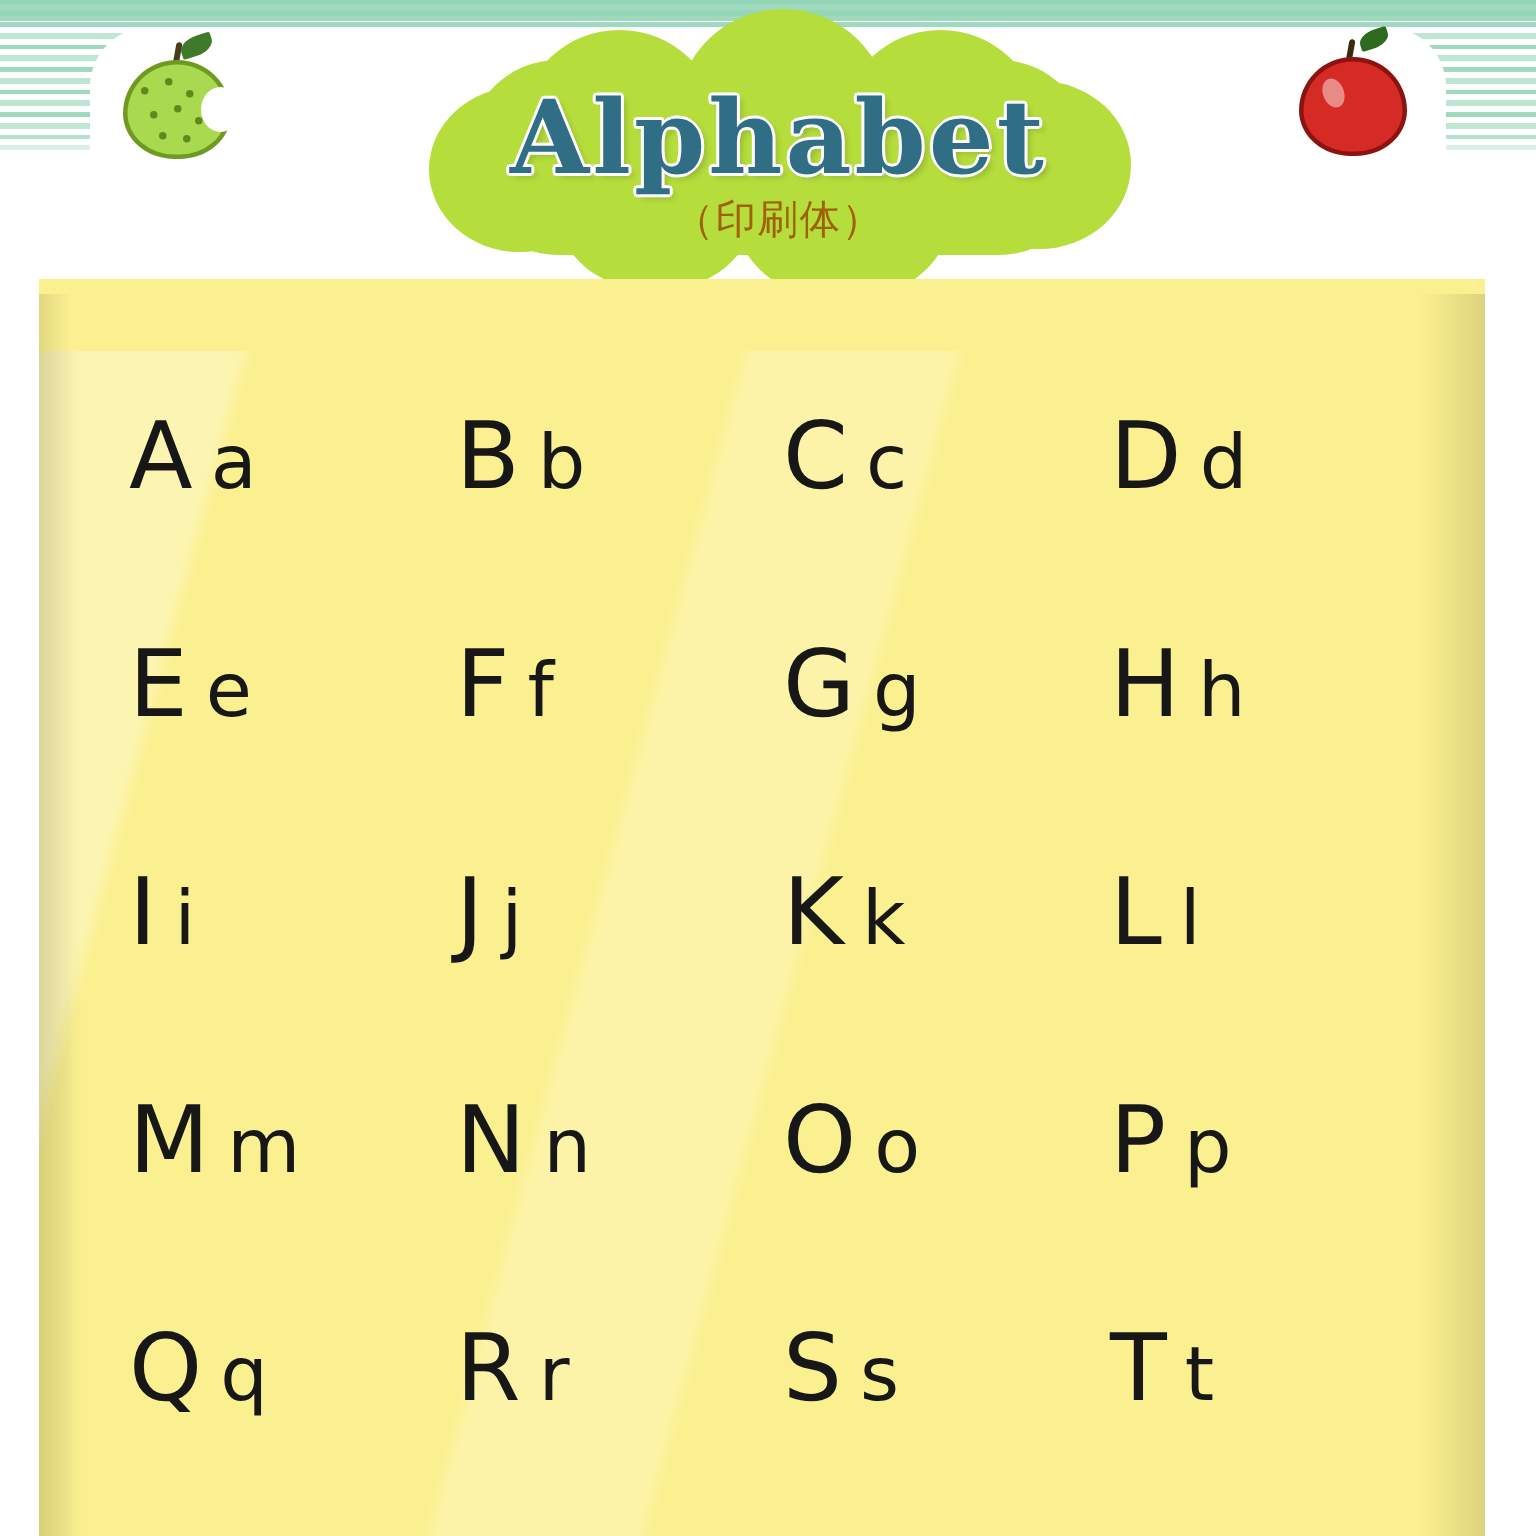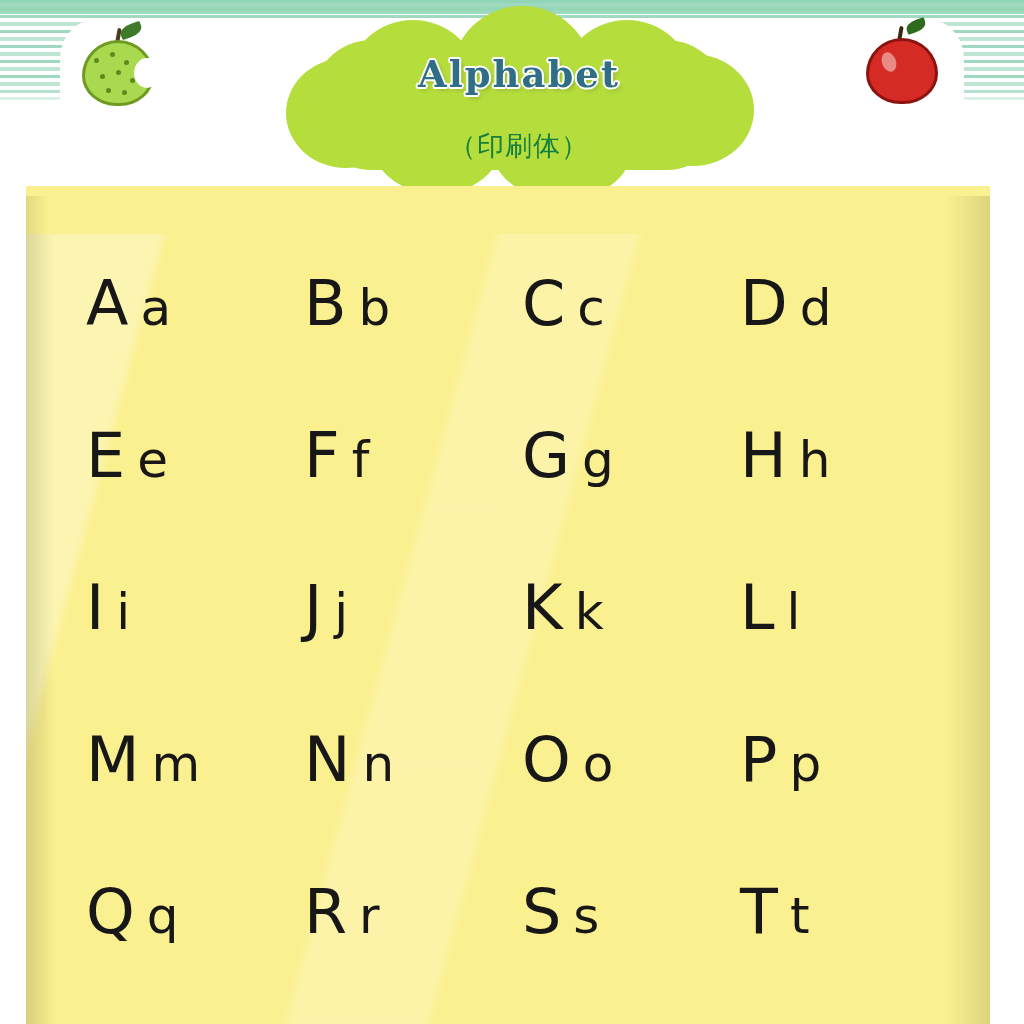--- a/index.html
+++ b/index.html
@@ -181,41 +181,41 @@
     border-radius: 60px;
   }
   .title-text {
     position: absolute;
     left: 0;
     top: 46px;
     width: 486px;
     text-align: center;
     font-family: "DejaVu Serif", serif;
     font-weight: bold;
-    font-size: 37px;
+    font-size: 68px;
     letter-spacing: 2px;
     color: #2f6e84;
     -webkit-text-stroke: 3px #ffffff;
     paint-order: stroke fill;
     text-shadow:
       0 2px 0 #ffffff,
       2px 0 0 #ffffff,
       -2px 0 0 #ffffff,
       0 -2px 0 #ffffff,
       3px 3px 4px rgba(0,0,0,.18);
   }
   .title-sub {
     position: absolute;
     left: 0;
     top: 128px;
     width: 486px;
     text-align: center;
     font-family: "DejaVu Sans", sans-serif;
     font-size: 27px;
-    color: #15803d;
+    color: #a16207;
     letter-spacing: 1px;
   }
 
   
   .sheet {
     position: absolute;
     left: 26px;
     top: 196px;
     width: 964px;
     height: 840px;

